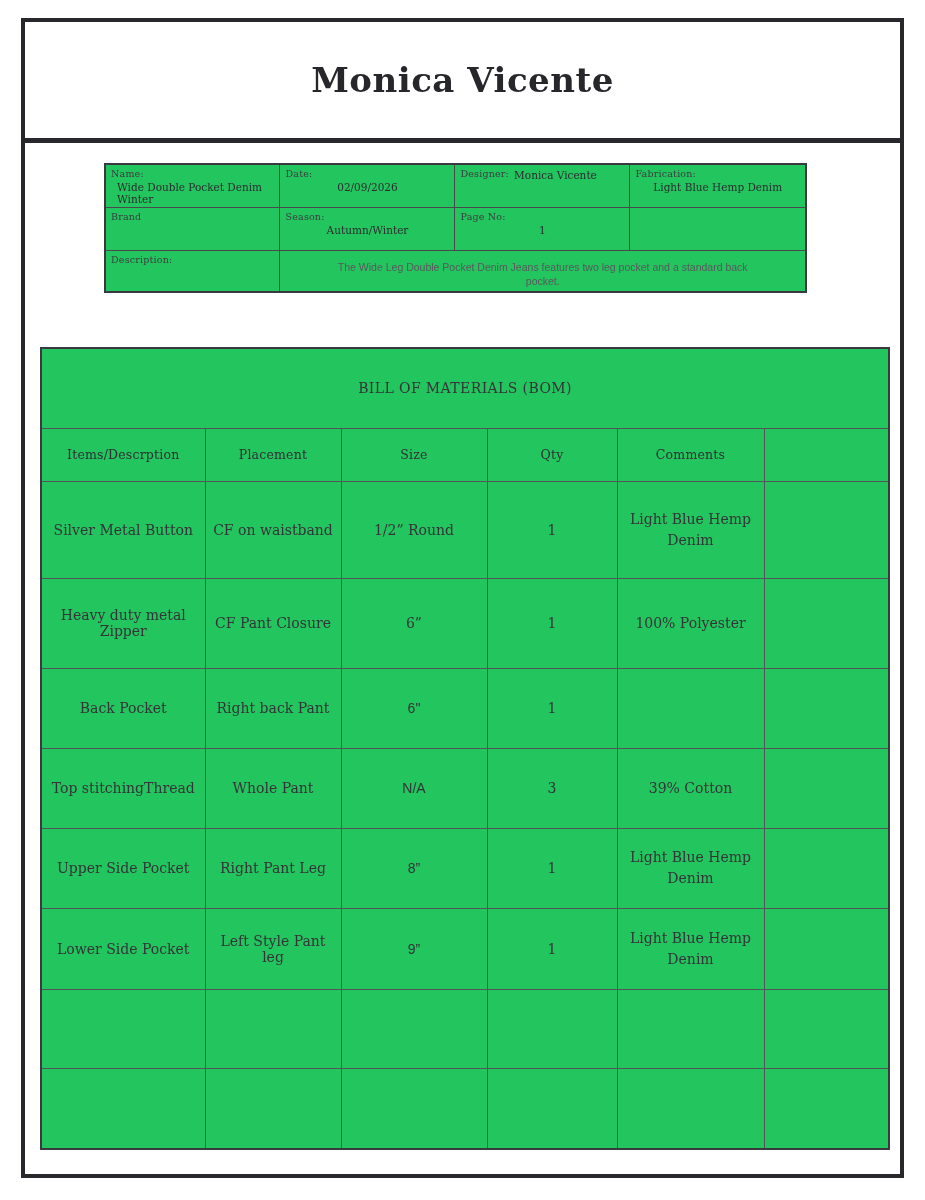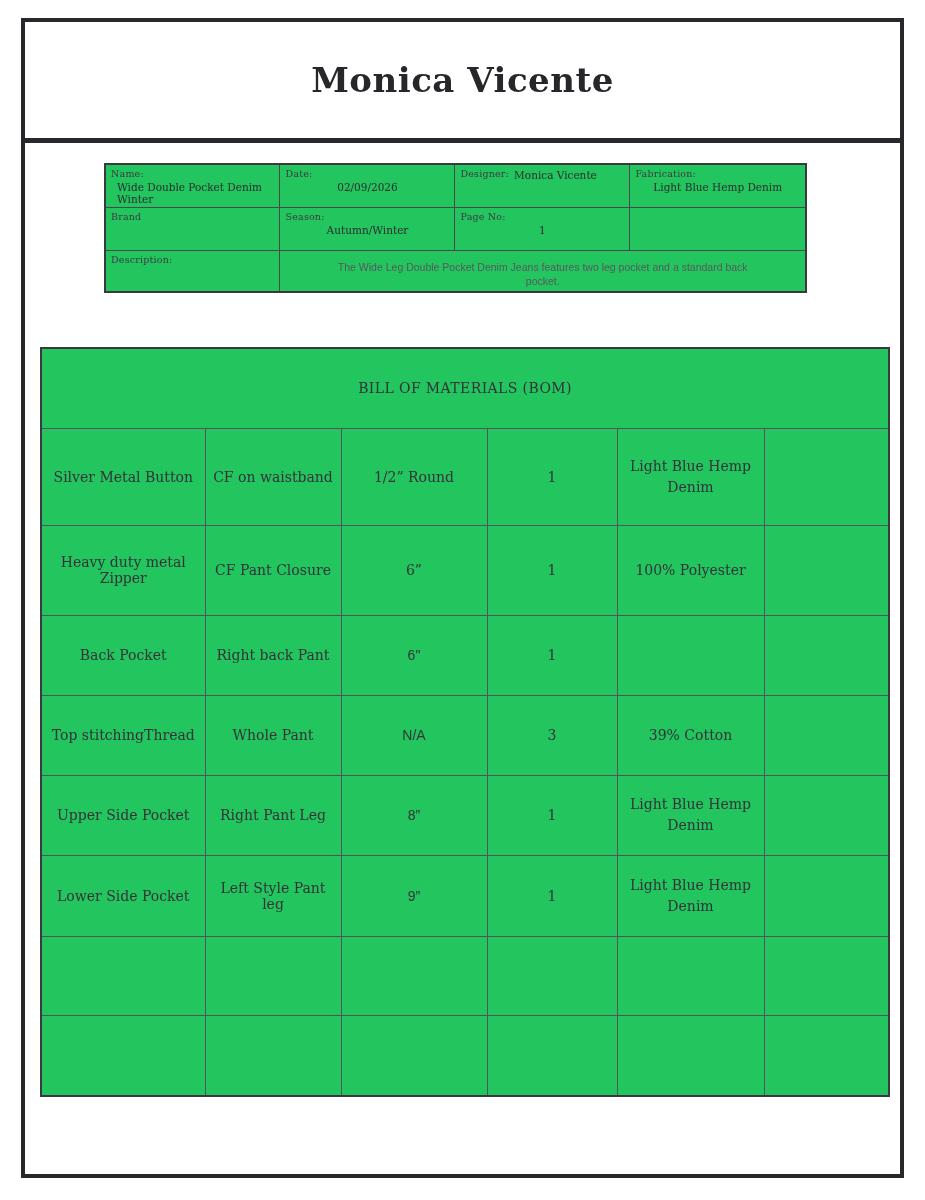--- a/index.html
+++ b/index.html
@@ -126,20 +126,28 @@
         <col style="width:136px">
         <col style="width:146px">
         <col style="width:130px">
         <col style="width:147px">
         <col style="width:125px">
       </colgroup>
     <tbody>
         <tr>
       <td colspan="6" class="bom-title-cell">BILL OF MATERIALS (BOM)</td>
     </tr>
+    <tr class="bom-head">
+      <td>Items/Descrption</td>
+      <td>Placement</td>
+      <td>Size</td>
+      <td>Qty</td>
+      <td>Comments</td>
+      <td></td>
+    </tr>
     <tr style="height:97px">
       <td class="c-item">Silver Metal Button</td>
       <td>CF on waistband</td>
       <td>1/2” Round</td>
       <td class="qty-cell">1</td>
       <td class="cmt-left">Light Blue Hemp Denim</td>
       <td></td>
     </tr>
     <tr style="height:90px">
       <td class="c-item">Heavy duty metal Zipper</td>

